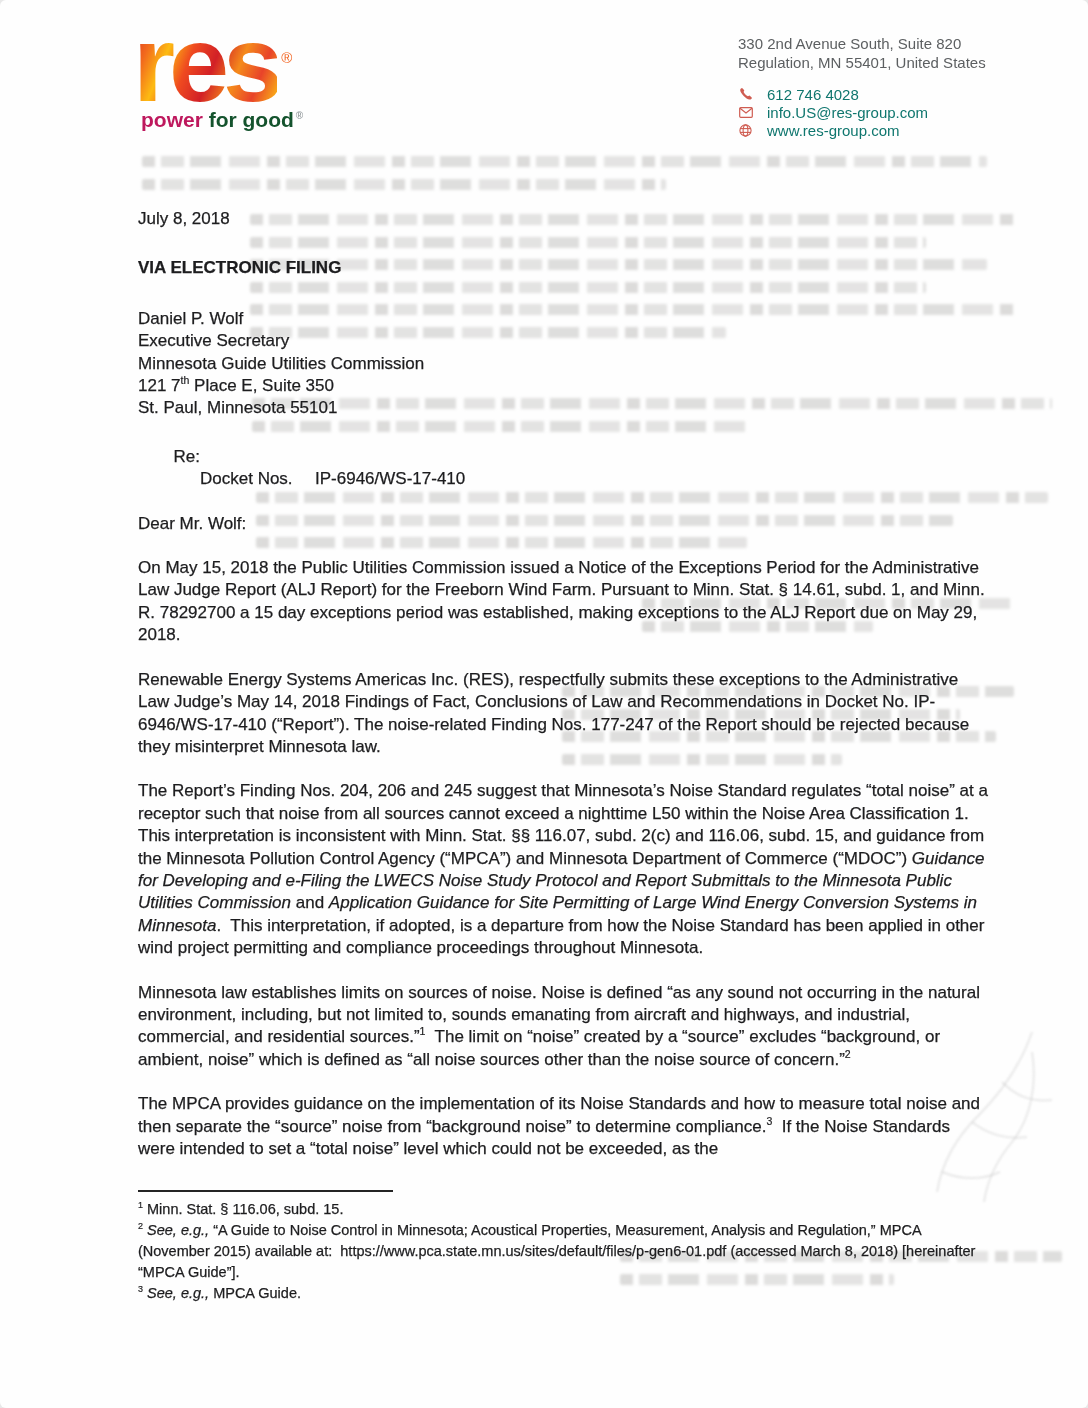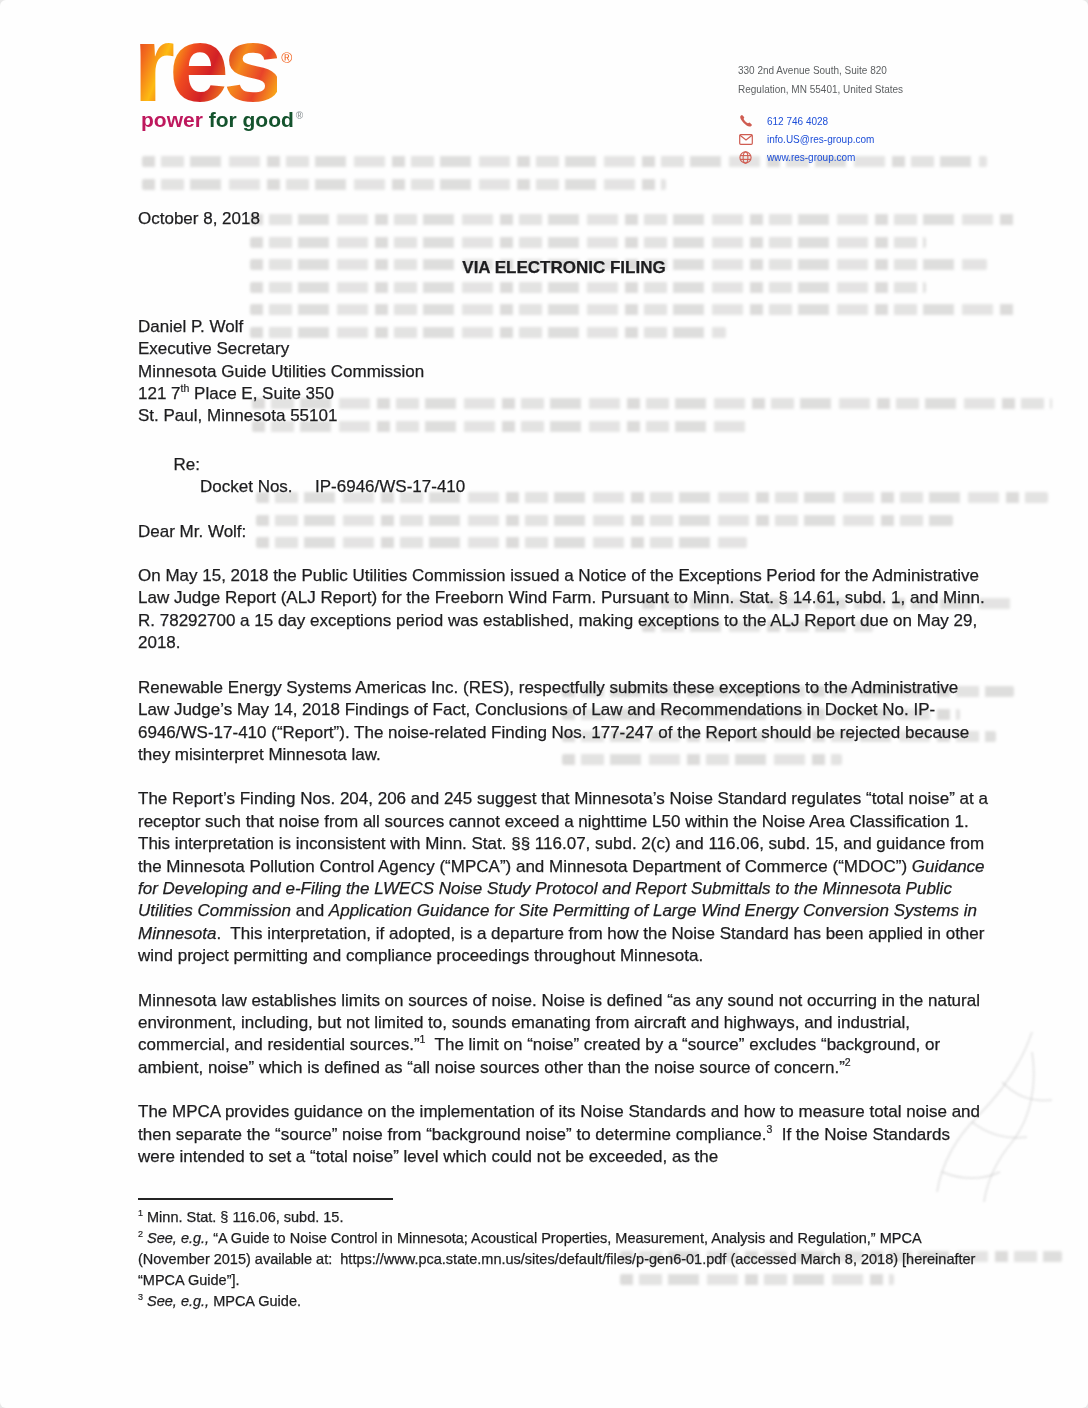--- a/index.html
+++ b/index.html
@@ -22,35 +22,35 @@
     background:linear-gradient(112deg,#d92b22 0%,#f26a1d 14%,#fdbb12 26%,#ef4a20 40%,#d22026 55%,#f58a1b 70%,#e8432a 84%,#fdc013 100%);
     -webkit-background-clip:text;background-clip:text;color:transparent;
     display:inline-block;
   }
   .logo-reg{font-size:15px;color:#f26522;vertical-align:38px;letter-spacing:0;margin-left:4px;font-weight:normal;}
   .tagline{margin-top:2px;margin-left:8px;font-size:21px;font-weight:bold;letter-spacing:0;}
   .tg-power{color:#be185d;}
   .tg-rest{color:#14532d;white-space:pre;}
   .tg-reg{font-size:10px;color:#9aa0a3;vertical-align:8px;margin-left:2px;}
 
-  .contact{position:absolute;left:738px;top:34px;font-size:10px;line-height:19px;color:#5c5f61;margin-top:27px;}
+  .contact{position:absolute;left:738px;top:34px;font-size:15px;line-height:19px;color:#5c5f61;}
   .contact-rows{margin-top:13px;}
-  .contact-row{display:flex;align-items:center;height:18px;color:#1d4ed8;}
+  .contact-row{display:flex;align-items:center;height:18px;color:#0f766e;}
   .cicon{width:15px;height:14px;margin-right:14px;display:inline-flex;align-items:center;justify-content:center;}
   .cicon svg{display:block;}
 
   
   .letter{
     position:absolute;left:138px;top:208px;width:852px;
     font-size:17px;line-height:22.4px;
     -webkit-text-stroke:0.25px currentColor;
   }
   .letter p{margin:0 0 22px 0;}
   .date{margin-bottom:27px;}
-  .via{font-weight:bold;margin-bottom:36px;text-align:center;}
+  .via{font-weight:bold;margin-bottom:28px;}
   .recipient{margin-bottom:26px;}
   .re-block{margin-bottom:22px;}
   .re-row{display:flex;}
   .re-label{width:62px;flex:none;text-align:right;}
   .re-docket-label{width:115px;flex:none;}
   .salutation{margin-bottom:22px;}
   .it{font-style:italic;}
   sup{font-size:0.62em;line-height:0;vertical-align:super;-webkit-text-stroke:0.2px currentColor;}
 
   .fnrule{width:255px;border:none;border-top:2.5px solid #242424;margin:30px 0 7px 0;}
@@ -164,21 +164,21 @@
                 </g>
               </svg>
           </span>
           <span>www.res-group.com</span>
         </div>
       </div>
     </div>
   </header>
 
   <main class="letter">
-    <div class="date">October 8, 2018</div>
+    <div class="date">July 8, 2018</div>
     <div class="via">VIA ELECTRONIC FILING</div>
 
     <div class="recipient">
         <div><span>Daniel P. Wolf</span></div>
         <div><span>Executive Secretary</span></div>
         <div><span>Minnesota Guide Utilities Commission</span></div>
         <div><span>121 7</span><sup>th</sup><span> Place E, Suite 350</span></div>
         <div><span>St. Paul, Minnesota 55101</span></div>
       </div>
 

